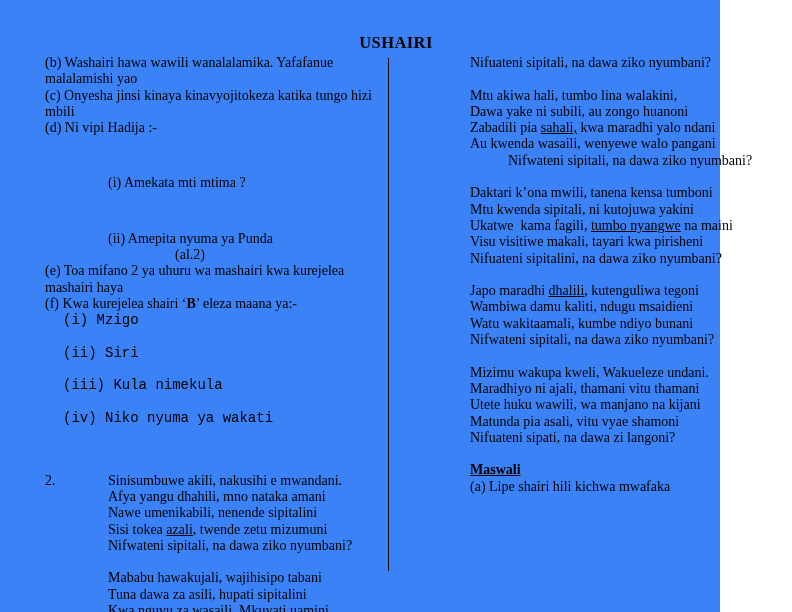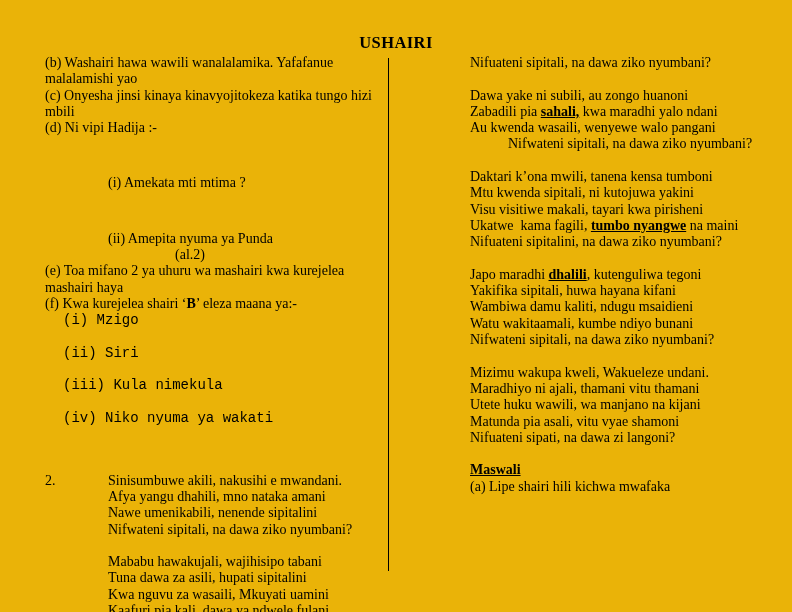--- a/index.html
+++ b/index.html
@@ -10,23 +10,23 @@
   }
   body {
     width: 792px;
     height: 612px;
     font-family: "Liberation Serif", "DejaVu Serif", serif;
     color: #000000;
     overflow: hidden;
   }
   .page {
     position: relative;
-    width: 792px;
+    width: 720px;
     height: 612px;
-    background: #eab308;
+    background: #3b82f6;
   }
   .page-title {
     position: absolute;
     top: 33px;
     left: 0;
     width: 792px;
     text-align: center;
     font-size: 16.5px;
     font-weight: bold;
     letter-spacing: 0.4px;
@@ -58,21 +58,21 @@
     min-height: 16.3px;
   }
   .blank {
     height: 16.3px;
   }
   .indent-1 { padding-left: 18px; font-family: Liberation Mono, monospace; }
   .indent-2 { padding-left: 63px; margin-top: 39px; }
   .indent-3 { padding-left: 38px; }
   .center-al { padding-left: 130px; }
   .bu {
-    font-weight: bold;
+    font-weight: normal;
     text-decoration: underline;
     margin-top: 34px;
   }
   .bu-head {
     font-weight: bold;
     text-decoration: underline;
   }
   .numbered {
     position: relative;
     padding-left: 63px;
@@ -117,59 +117,60 @@
     <div class="line indent-1">(iv) Niko nyuma ya wakati</div>
 
     <div class="gap-lg"></div>
     <div class="blank"></div>
 
     <div class="numbered">
       <span class="num">2.</span>
       <div class="line"><span>Sinisumbuwe akili, nakusihi e mwandani.</span></div>
       <div class="line"><span>Afya yangu dhahili, mno nataka amani</span></div>
       <div class="line"><span>Nawe umenikabili, nenende sipitalini</span></div>
+      <div class="line"><span>Sisi tokea </span><span class="bu">azali</span><span>, twende zetu mizumuni</span></div>
       <div class="line"><span>Nifwateni sipitali, na dawa ziko nyumbani?</span></div>
     </div>
 
     <div class="blank"></div>
 
     <div class="stanza-body">
       <div class="line"><span>Mababu hawakujali, wajihisipo tabani</span></div>
       <div class="line"><span>Tuna dawa za asili, hupati sipitalini</span></div>
       <div class="line"><span>Kwa nguvu za wasaili, Mkuyati uamini</span></div>
       <div class="line"><span>Kaafuri pia kali, dawa ya ndwele fulani</span></div>
     </div>
   </div>
 
   <div class="col col-right">
     <div class="line">Nifuateni sipitali, na dawa ziko nyumbani?</div>
     <div class="blank"></div>
 
     <div>
+      <div class="line"><span>Mtu akiwa hali, tumbo lina walakini,</span></div>
       <div class="line"><span>Dawa yake ni subili, au zongo huanoni</span></div>
       <div class="line"><span>Zabadili pia </span><span class="bu">sahali,</span><span> kwa maradhi yalo ndani</span></div>
       <div class="line"><span>Au kwenda wasaili, wenyewe walo pangani</span></div>
       <div class="line indent-3"><span>Nifwateni sipitali, na dawa ziko nyumbani?</span></div>
     </div>
 
     <div class="blank"></div>
 
     <div>
       <div class="line"><span>Daktari k’ona mwili, tanena kensa tumboni</span></div>
       <div class="line"><span>Mtu kwenda sipitali, ni kutojuwa yakini</span></div>
+      <div class="line"><span>Ukatwe  kama fagili, </span><span class="bu">tumbo nyangwe</span><span> na maini</span></div>
       <div class="line"><span>Visu visitiwe makali, tayari kwa pirisheni</span></div>
-      <div class="line"><span>Ukatwe  kama fagili, </span><span class="bu">tumbo nyangwe</span><span> na maini</span></div>
       <div class="line"><span>Nifuateni sipitalini, na dawa ziko nyumbani?</span></div>
     </div>
 
     <div class="blank"></div>
 
     <div>
       <div class="line"><span>Japo maradhi </span><span class="bu">dhalili</span><span>, kutenguliwa tegoni</span></div>
-      <div class="line"><span>Yakifika sipitali, huwa hayana kifani</span></div>
       <div class="line"><span>Wambiwa damu kaliti, ndugu msaidieni</span></div>
       <div class="line"><span>Watu wakitaamali, kumbe ndiyo bunani</span></div>
       <div class="line"><span>Nifwateni sipitali, na dawa ziko nyumbani?</span></div>
     </div>
 
     <div class="blank"></div>
 
     <div>
       <div class="line"><span>Mizimu wakupa kweli, Wakueleze undani.</span></div>
       <div class="line"><span>Maradhiyo ni ajali, thamani vitu thamani</span></div>

